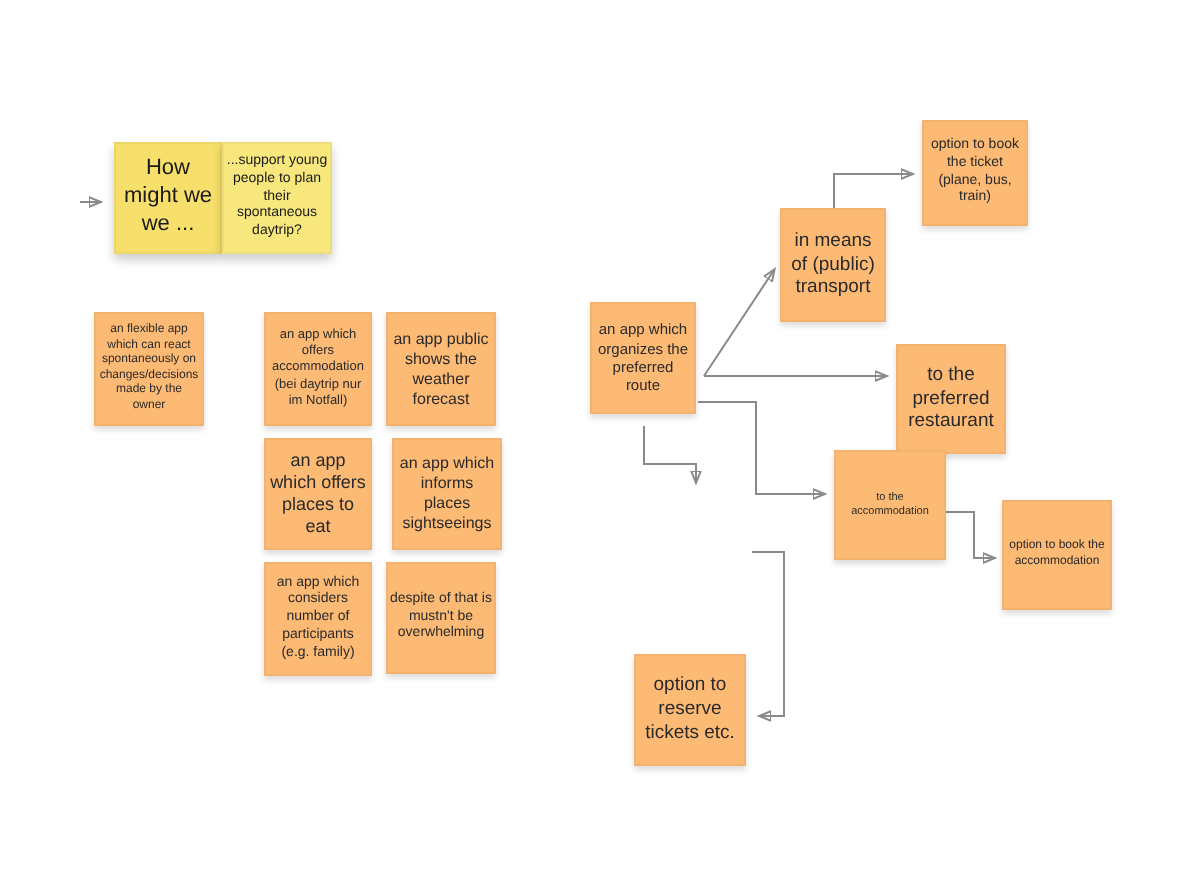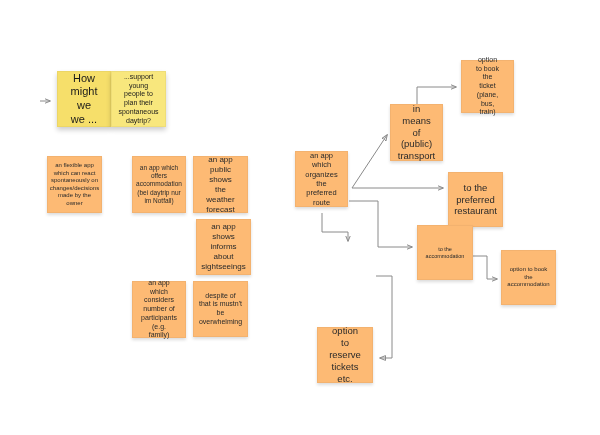--- a/index.html
+++ b/index.html
@@ -11,21 +11,21 @@
     color:#1f1f1f;
     overflow:hidden;
   }
   .note{
     position:absolute;
     display:flex;
     align-items:center;
     justify-content:center;
     text-align:center;
     box-sizing:border-box;
-    padding:14px;
+    padding:1px;
     line-height:1.25;
     box-shadow:0 2px 3px rgba(0,0,0,0.14);
     border:1px solid rgba(0,0,0,0.04);
   }
   .note.white{ background:#fdba74; color:#2a2a2a; }
   .note.yellow{ box-shadow:0 3px 5px rgba(0,0,0,0.20); color:#1a1a1a; }
   #connector-layer{position:absolute;left:0;top:0;width:600px;height:435px;}
   #connector-layer path{fill:none;stroke:#8a8a8a;stroke-width:1;}
 </style>
 </head>
@@ -58,22 +58,25 @@
 
   <div class="note white" style="left:47px;top:156px;width:55px;height:57px;font-size:6px;">
     <span>an flexible app which can react spontaneously on changes/decisions made by the owner</span>
   </div>
   <div class="note white" style="left:132px;top:156px;width:54px;height:57px;font-size:6.5px;">
     <span>an app which offers accommodation (bei daytrip nur im Notfall)</span>
   </div>
   <div class="note white" style="left:193px;top:156px;width:55px;height:57px;font-size:8px;">
     <span>an app public shows the weather forecast</span>
   </div>
+  <div class="note white" style="left:132px;top:219px;width:54px;height:56px;font-size:9px;">
+    <span>an app which offers places to eat</span>
+  </div>
   <div class="note white" style="left:196px;top:219px;width:55px;height:56px;font-size:8px;">
-    <span>an app shows informs about sightseeings</span>
+    <span>an app which informs places sightseeings</span>
   </div>
   <div class="note white" style="left:132px;top:281px;width:54px;height:57px;font-size:7px;">
     <span>an app which considers number of participants (e.g. family)</span>
   </div>
   <div class="note white" style="left:193px;top:281px;width:55px;height:56px;font-size:7px;">
     <span>despite of that is mustn't be overwhelming</span>
   </div>
 
   <div class="note white" style="left:295px;top:151px;width:53px;height:56px;font-size:7.5px;">
     <span>an app which organizes the preferred route</span>

